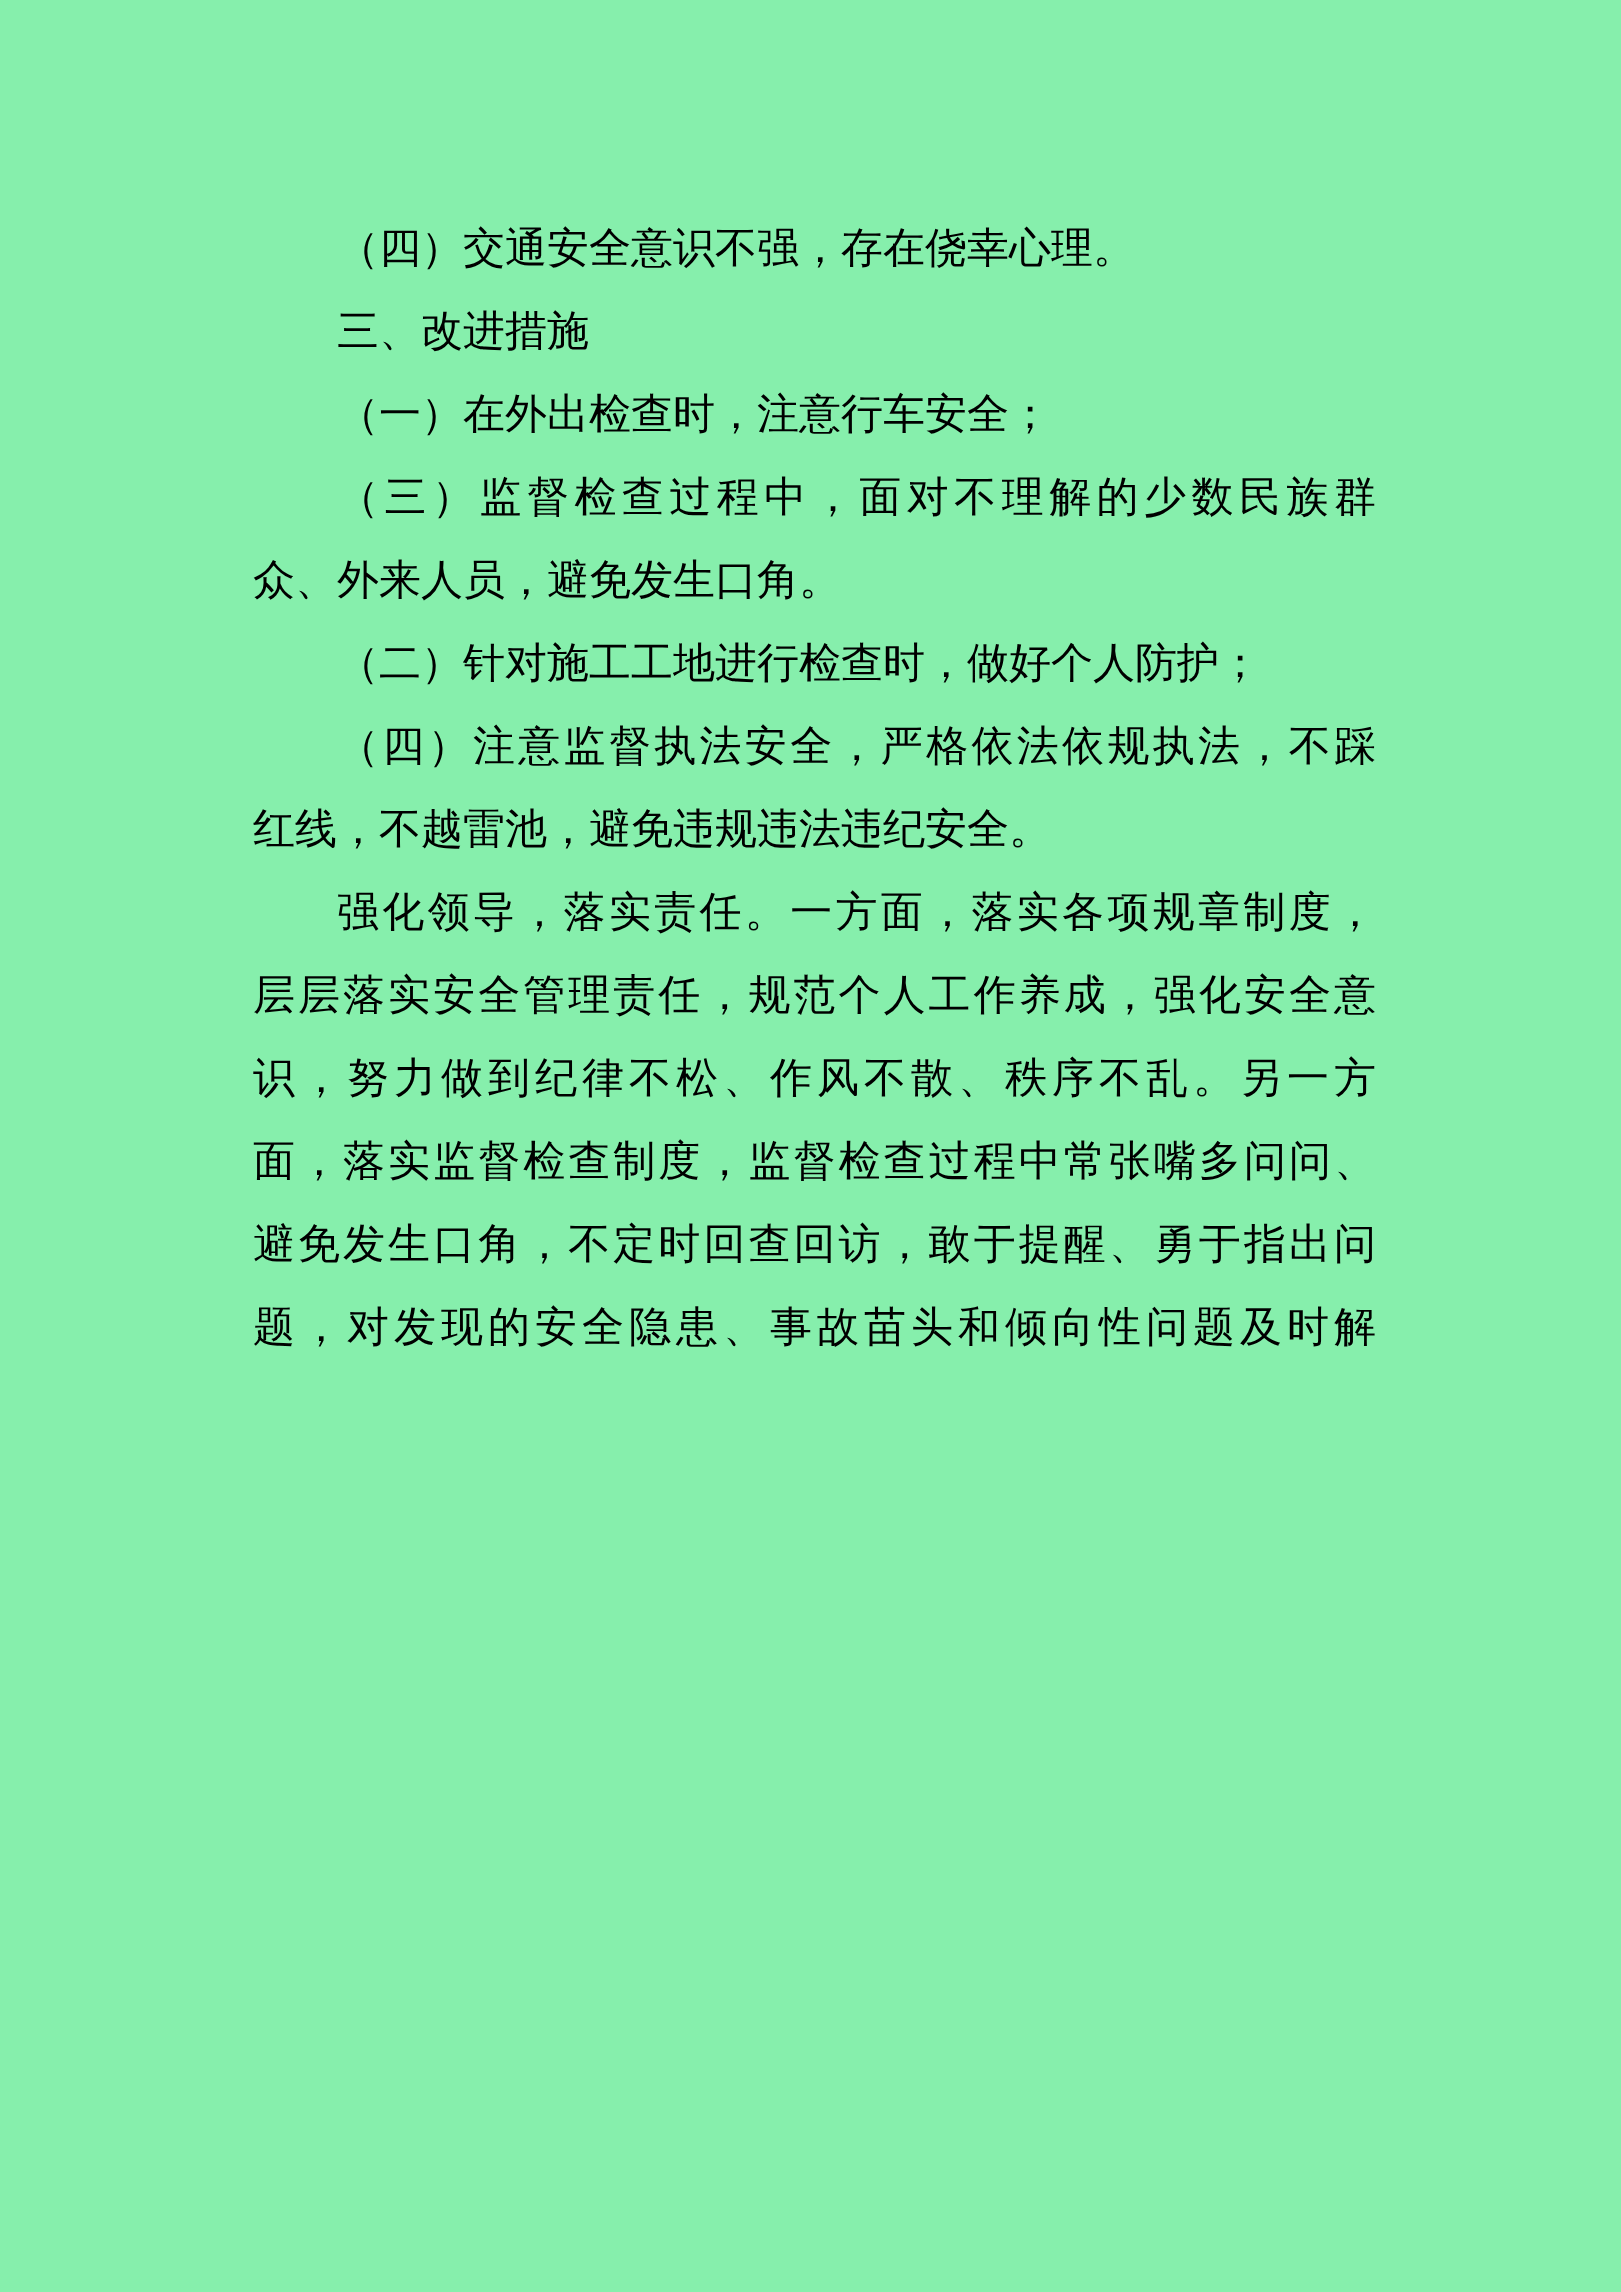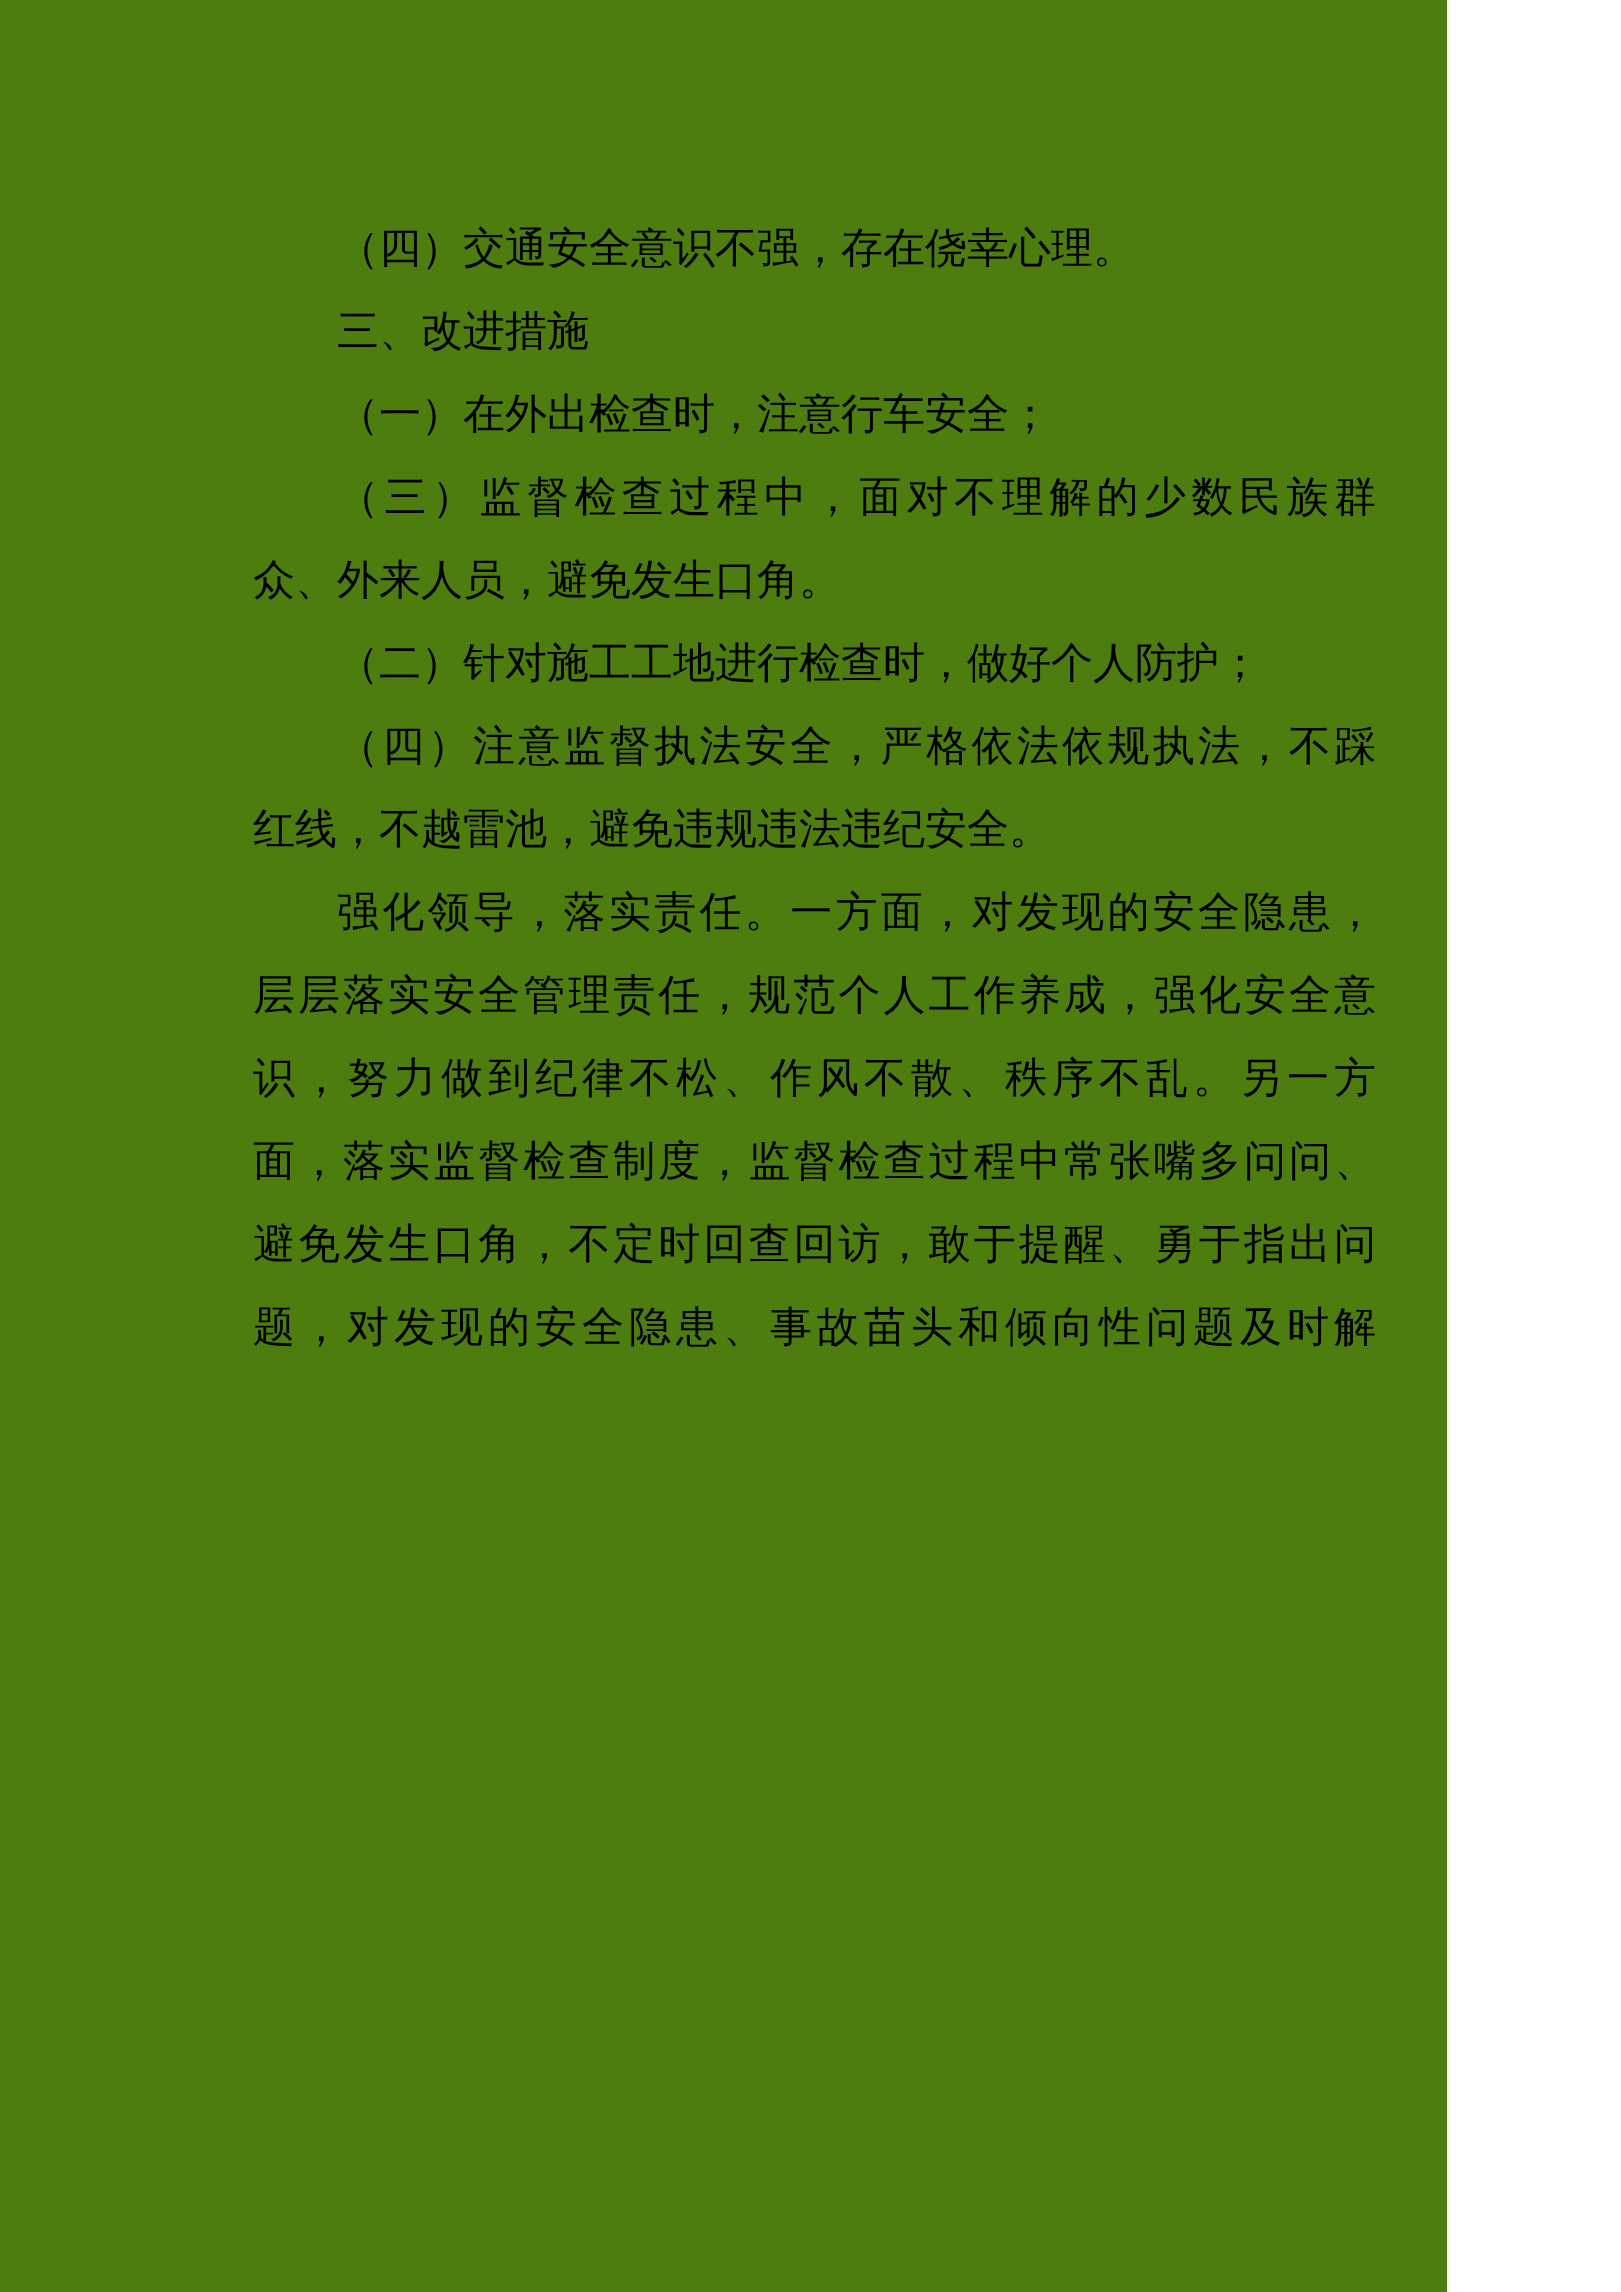--- a/index.html
+++ b/index.html
@@ -8,23 +8,23 @@
     background: #ffffff;
   }
   body {
     width: 1621px;
     height: 2293px;
     font-family: "Liberation Sans", sans-serif;
     color: #000000;
   }
   .page {
     position: relative;
-    width: 1447px;
+    width: 1621px;
     height: 2293px;
-    background: #4d7c0f;
+    background: #86efac;
     overflow: hidden;
   }
   .text-block {
     position: absolute;
     left: 253px;
     top: 206px;
     width: 1123px;
     font-size: 42px;
     color: #000000;
   }
@@ -69,21 +69,21 @@
         <div class="line">众、外来人员，避免发生口角。</div>
       </div>
       <div class="paragraph">
         <div class="line first">（二）针对施工工地进行检查时，做好个人防护；</div>
       </div>
       <div class="paragraph">
         <div class="line first justified">（四）注意监督执法安全，严格依法依规执法，不踩</div>
         <div class="line">红线，不越雷池，避免违规违法违纪安全。</div>
       </div>
       <div class="paragraph">
-        <div class="line first justified">强化领导，落实责任。一方面，对发现的安全隐患，</div>
+        <div class="line first justified">强化领导，落实责任。一方面，落实各项规章制度，</div>
         <div class="line justified">层层落实安全管理责任，规范个人工作养成，强化安全意</div>
         <div class="line justified">识，努力做到纪律不松、作风不散、秩序不乱。另一方</div>
         <div class="line justified">面，落实监督检查制度，监督检查过程中常张嘴多问问、</div>
         <div class="line justified">避免发生口角，不定时回查回访，敢于提醒、勇于指出问</div>
         <div class="line justified">题，对发现的安全隐患、事故苗头和倾向性问题及时解</div>
       </div>
     </div>
 </div>
 
 

